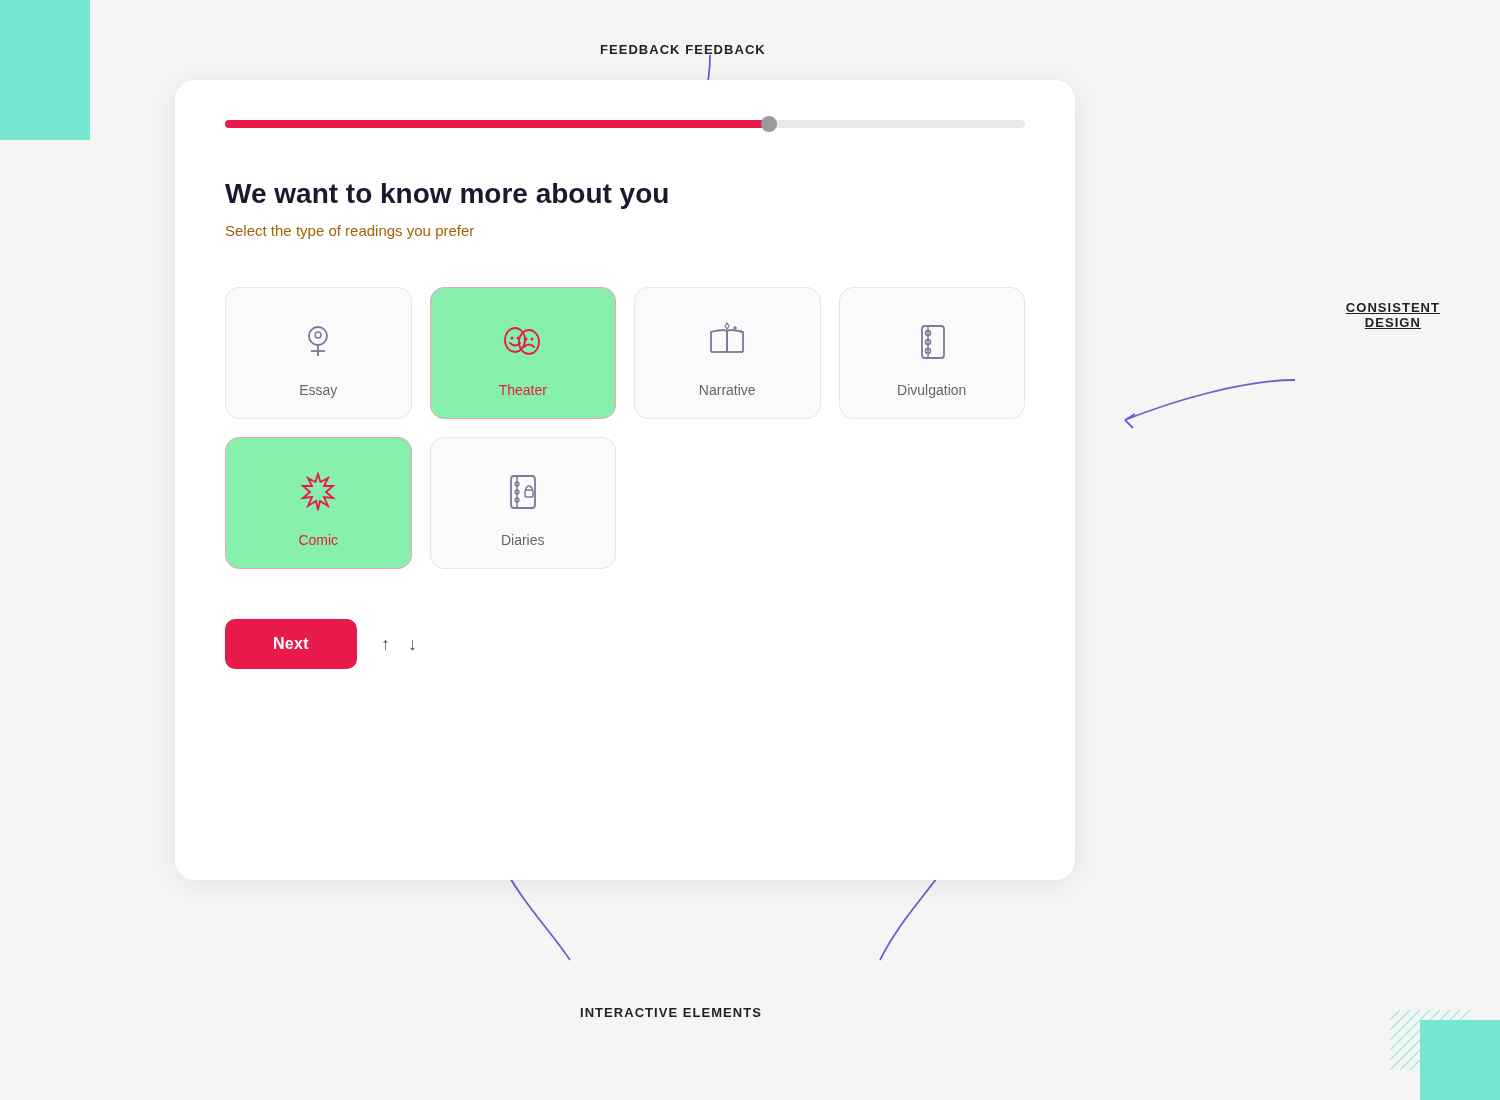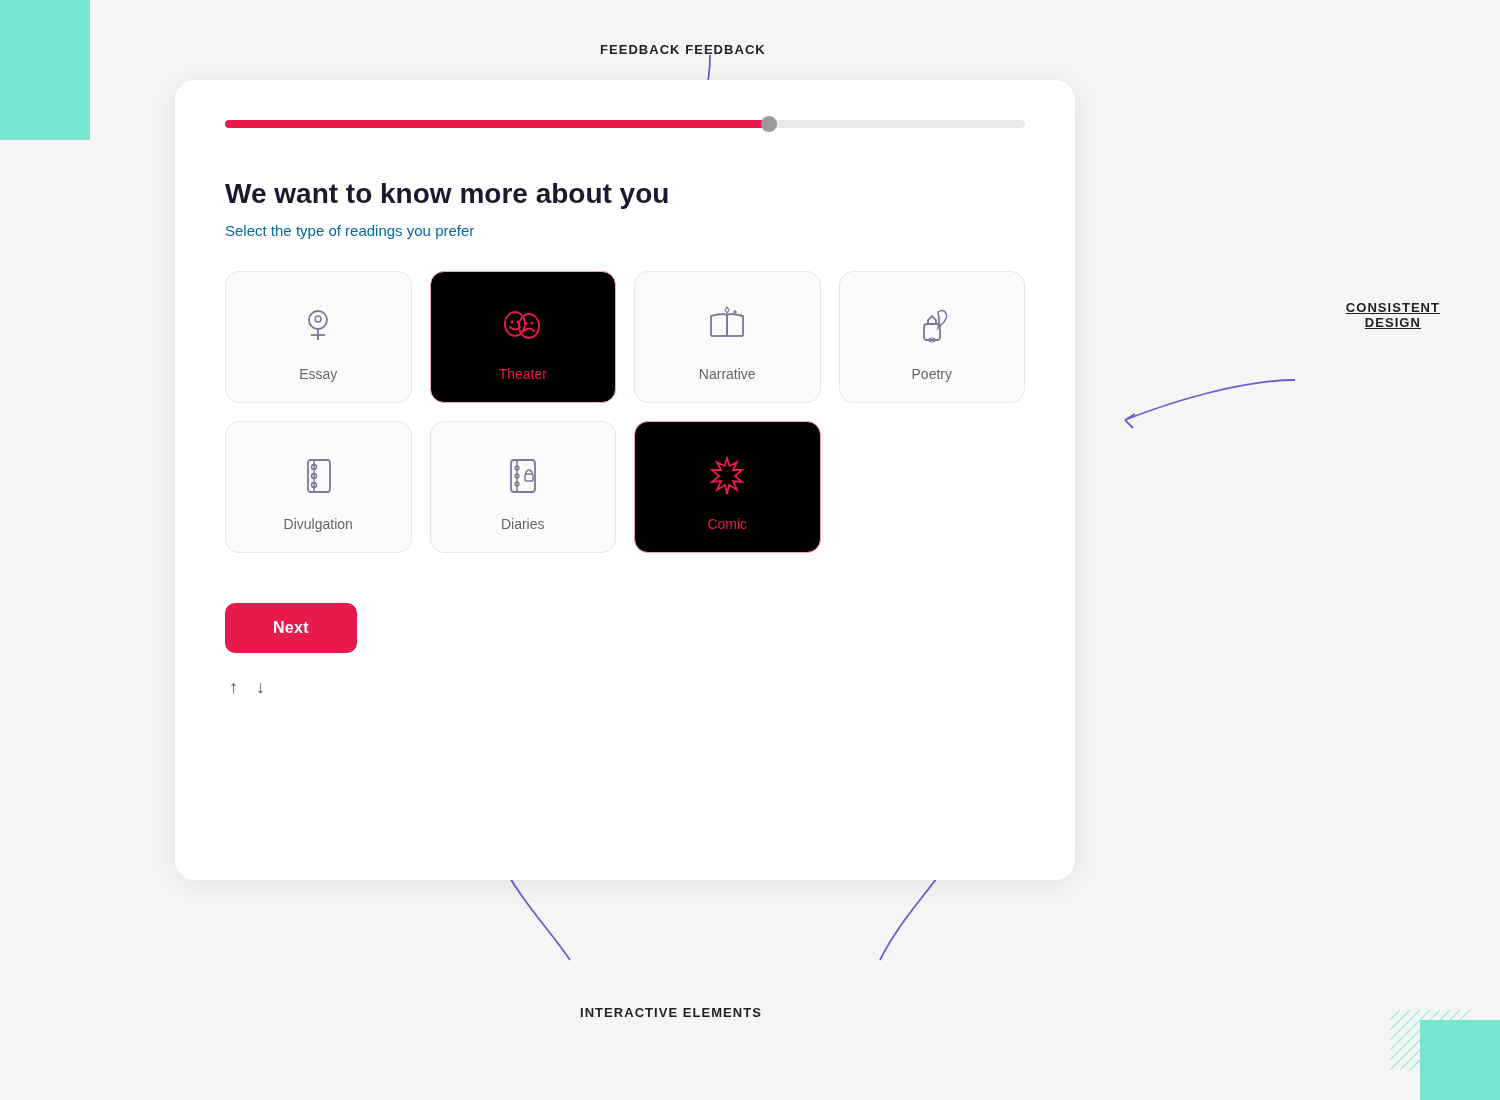--- a/index.html
+++ b/index.html
@@ -123,22 +123,22 @@
 
     
     .card-title {
       font-size: 28px;
       font-weight: 800;
       color: #1a1a2e;
       margin-bottom: 12px;
     }
     .card-subtitle {
       font-size: 15px;
-      color: #0369a1;
-      margin-bottom: 32px;
+      color: #a16207;
+      margin-bottom: 48px;
       font-weight: 400;
     }
 
     
     .genre-grid {
       display: grid;
       grid-template-columns: repeat(4, 1fr);
       gap: 18px;
       margin-bottom: 50px;
     }
@@ -150,21 +150,21 @@
       display: flex;
       flex-direction: column;
       align-items: center;
       justify-content: center;
       padding: 28px 16px 20px;
       cursor: pointer;
       transition: all 0.2s;
       min-height: 130px;
     }
     .genre-card.selected {
-      background: #000000;
+      background: #86efac;
       border-color: #f5a0b5;
     }
     .genre-icon {
       width: 52px;
       height: 52px;
       margin-bottom: 14px;
       display: flex;
       align-items: center;
       justify-content: center;
     }
@@ -174,23 +174,22 @@
       font-weight: 400;
     }
     .genre-card.selected .genre-label {
       color: #e8194b;
       font-weight: 500;
     }
 
     
     .bottom-row {
       display: flex;
-      align-items: flex-start;
+      align-items: center;
       gap: 20px;
-      flex-direction: column;
     }
     .next-btn {
       background: #e8194b;
       color: #fff;
       border: none;
       border-radius: 10px;
       padding: 16px 48px;
       font-size: 16px;
       font-weight: 600;
       cursor: pointer;
@@ -348,77 +347,63 @@
           <line x1="30" y1="8" x2="34" y2="8" stroke="#7a7a9a" stroke-width="1.4"></line>
           <line x1="38" y1="10" x2="38" y2="13" stroke="#7a7a9a" stroke-width="1.2"></line>
           <line x1="36.5" y1="11.5" x2="39.5" y2="11.5" stroke="#7a7a9a" stroke-width="1.2"></line>
 
           <path d="M24 3 L26 6 L24 9 L22 6 Z" stroke="#7a7a9a" stroke-width="1.2" fill="none"></path>
         </svg>
       </div>
       <span class="genre-label">Narrative</span>
     </div>
 
-    <div class="genre-card">
-      <div class="genre-icon">
-        <svg width="44" height="44" viewBox="0 0 44 44" fill="none" xmlns="http://www.w3.org/2000/svg">
-
-          <rect x="14" y="20" width="16" height="16" rx="3" stroke="#7a7a9a" stroke-width="1.8" fill="none"></rect>
-          <path d="M18 20 L18 16 L22 12 L26 16 L26 20" stroke="#7a7a9a" stroke-width="1.8" fill="none"></path>
-          <ellipse cx="22" cy="36" rx="4" ry="2" stroke="#7a7a9a" stroke-width="1" fill="none"></ellipse>
-
-          <path d="M28 8 C34 4 40 10 34 18 L28 24 C28 24 30 16 28 8 Z" stroke="#7a7a9a" stroke-width="1.5" fill="none"></path>
-          <line x1="28" y1="8" x2="30" y2="22" stroke="#7a7a9a" stroke-width="1"></line>
-        </svg>
-      </div>
-      <span class="genre-label">Poetry</span>
-    </div>
 
     <div class="genre-card">
       <div class="genre-icon">
         <svg width="44" height="44" viewBox="0 0 44 44" fill="none" xmlns="http://www.w3.org/2000/svg">
 
           <rect x="12" y="6" width="22" height="32" rx="3" stroke="#7a7a9a" stroke-width="1.8" fill="none"></rect>
           <line x1="18" y1="6" x2="18" y2="38" stroke="#7a7a9a" stroke-width="1.5"></line>
 
           <circle cx="18" cy="13" r="2.5" stroke="#7a7a9a" stroke-width="1.5" fill="none"></circle>
           <circle cx="18" cy="22" r="2.5" stroke="#7a7a9a" stroke-width="1.5" fill="none"></circle>
           <circle cx="18" cy="31" r="2.5" stroke="#7a7a9a" stroke-width="1.5" fill="none"></circle>
         </svg>
       </div>
       <span class="genre-label">Divulgation</span>
     </div>
 
 
+    <div class="genre-card selected">
+      <div class="genre-icon">
+        <svg width="44" height="44" viewBox="0 0 44 44" fill="none" xmlns="http://www.w3.org/2000/svg">
+
+          <path d="M22 4 L24.5 12 L32 8 L28 16 L37 16 L30 22 L37 28 L28 27 L32 36 L24 31 L22 40 L20 31 L12 36 L16 27 L7 28 L14 22 L7 16 L16 16 L12 8 L19.5 12 Z" stroke="#e8194b" stroke-width="1.8" fill="none"></path>
+        </svg>
+      </div>
+      <span class="genre-label">Comic</span>
+    </div>
+
     <div class="genre-card">
       <div class="genre-icon">
         <svg width="44" height="44" viewBox="0 0 44 44" fill="none" xmlns="http://www.w3.org/2000/svg">
 
           <rect x="10" y="6" width="24" height="32" rx="3" stroke="#7a7a9a" stroke-width="1.8" fill="none"></rect>
           <line x1="16" y1="6" x2="16" y2="38" stroke="#7a7a9a" stroke-width="1.5"></line>
 
           <rect x="24" y="20" width="8" height="7" rx="1" stroke="#7a7a9a" stroke-width="1.5" fill="none"></rect>
           <path d="M25 20 L25 18 Q28 14 31 18 L31 20" stroke="#7a7a9a" stroke-width="1.5" fill="none"></path>
 
           <circle cx="16" cy="14" r="2" stroke="#7a7a9a" stroke-width="1.3" fill="none"></circle>
           <circle cx="16" cy="22" r="2" stroke="#7a7a9a" stroke-width="1.3" fill="none"></circle>
           <circle cx="16" cy="30" r="2" stroke="#7a7a9a" stroke-width="1.3" fill="none"></circle>
         </svg>
       </div>
       <span class="genre-label">Diaries</span>
-    </div>
-
-    <div class="genre-card selected">
-      <div class="genre-icon">
-        <svg width="44" height="44" viewBox="0 0 44 44" fill="none" xmlns="http://www.w3.org/2000/svg">
-
-          <path d="M22 4 L24.5 12 L32 8 L28 16 L37 16 L30 22 L37 28 L28 27 L32 36 L24 31 L22 40 L20 31 L12 36 L16 27 L7 28 L14 22 L7 16 L16 16 L12 8 L19.5 12 Z" stroke="#e8194b" stroke-width="1.8" fill="none"></path>
-        </svg>
-      </div>
-      <span class="genre-label">Comic</span>
     </div>
 
   </div>
 
   <div class="bottom-row">
     <button class="next-btn">Next</button>
     <div class="nav-arrows">
       <button class="nav-arrow-btn">↑</button>
       <button class="nav-arrow-btn">↓</button>
     </div>

